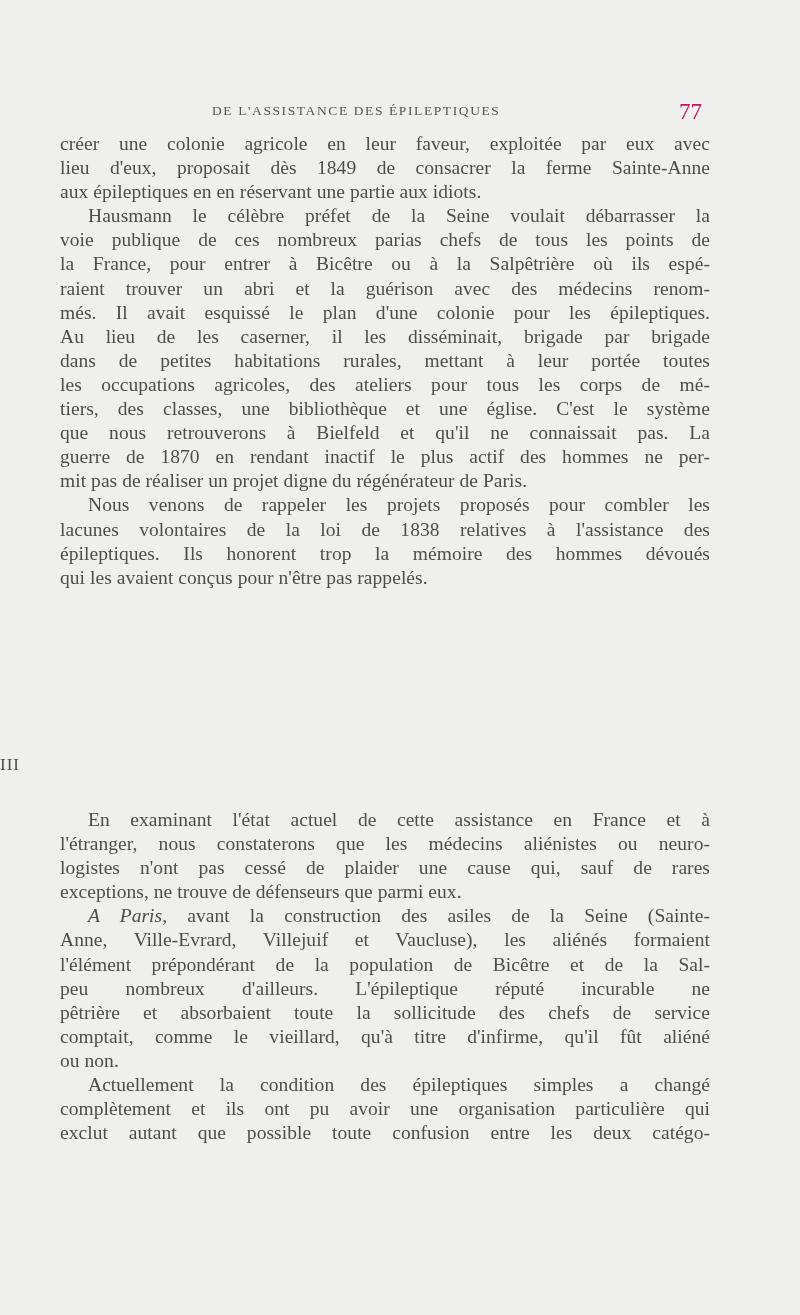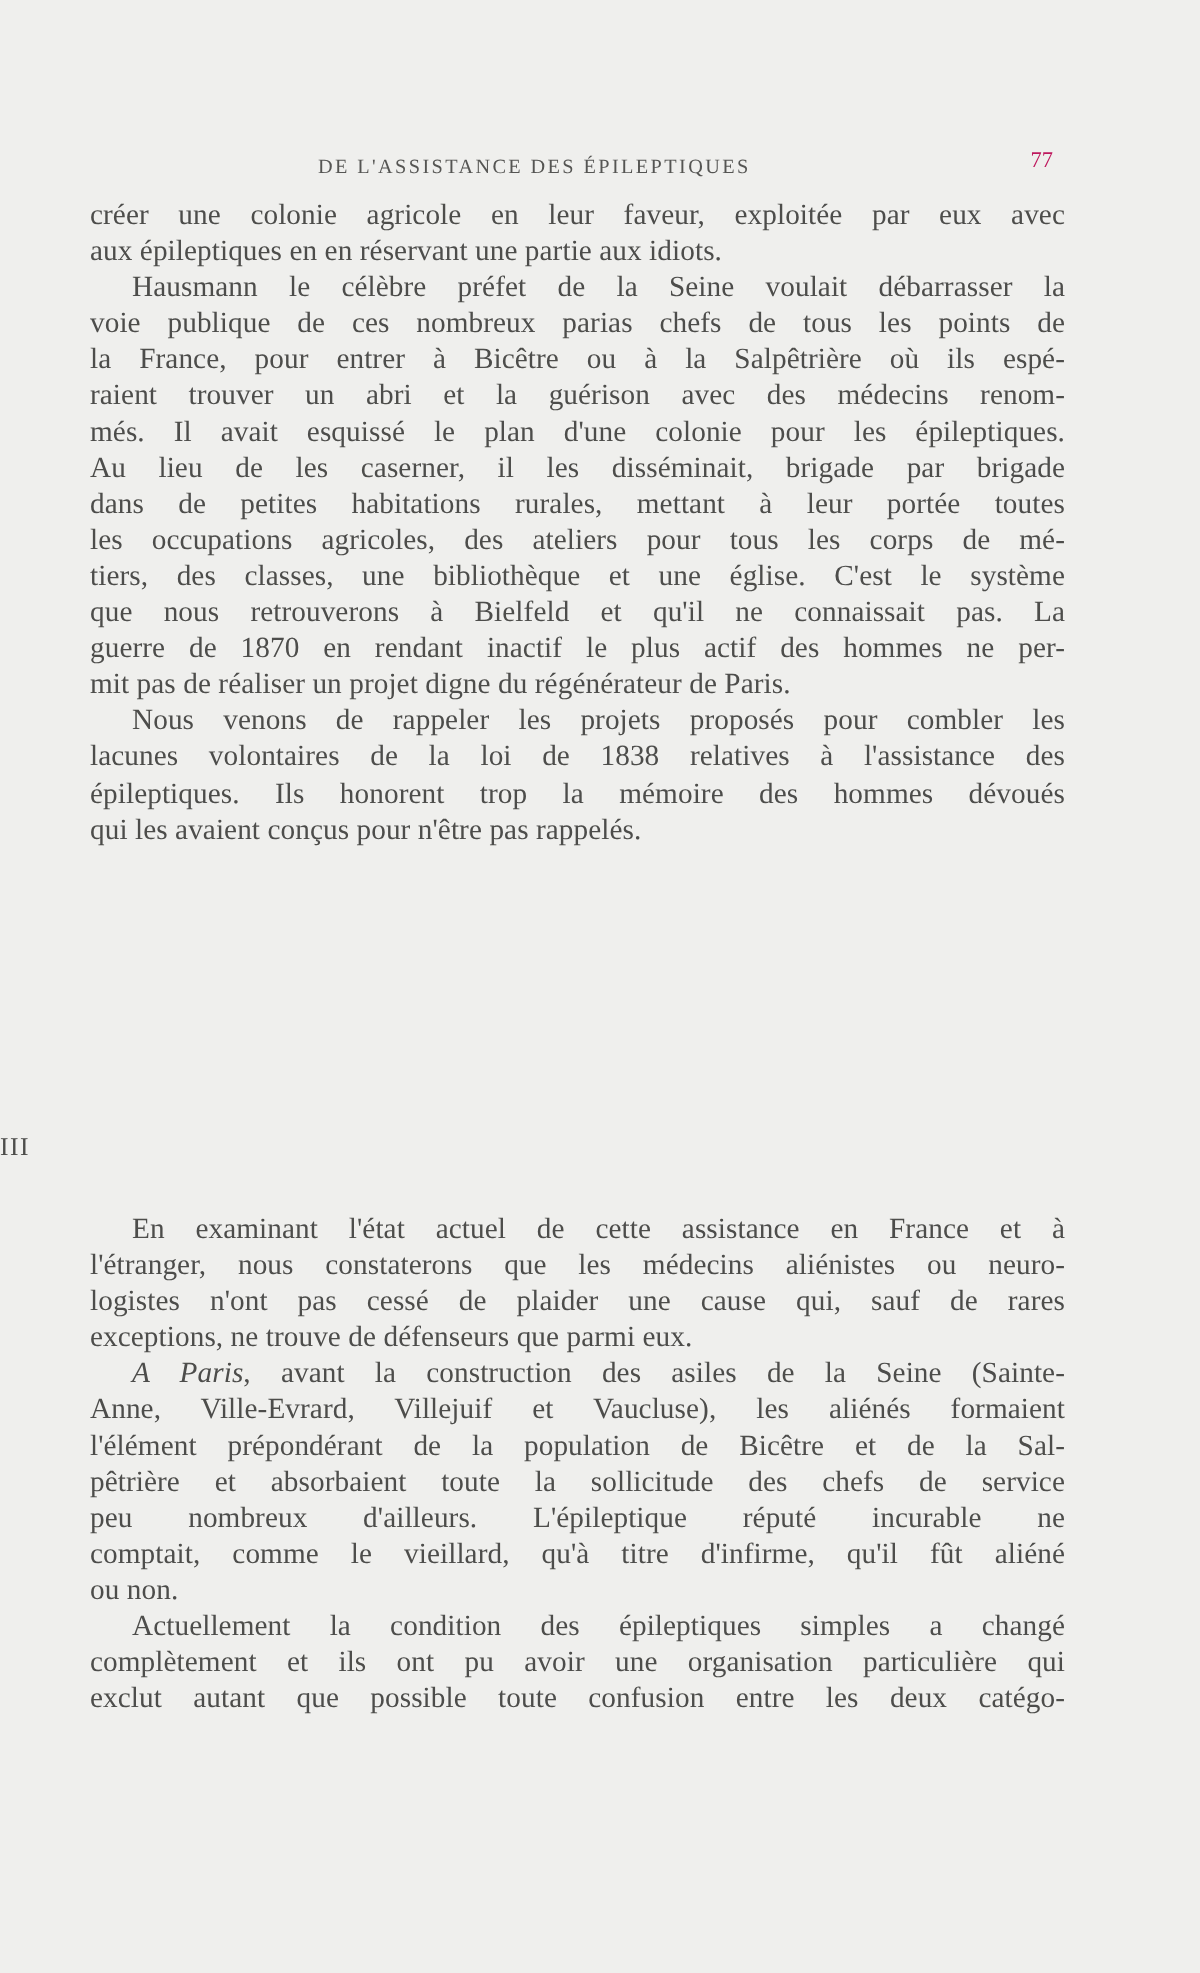--- a/index.html
+++ b/index.html
@@ -41,21 +41,21 @@
     .running-title .caps {
       font-variant: normal;
       text-transform: uppercase;
       font-size: 13.5px;
       letter-spacing: 1.6px;
     }
     .page-number {
       position: absolute;
       right: 0;
       top: 0;
-      font-size: 15px;
+      font-size: 23px;
       color: #be185d;
     }
     .body-text {
       position: absolute;
       left: 60px;
       top: 132px;
       width: 650px;
     }
     .line {
       display: block;
@@ -97,20 +97,21 @@
 
 <div class="page">
 
   <div class="running-head">
     <span class="running-title"><span class="caps">DE L'ASSISTANCE DES ÉPILEPTIQUES</span></span>
     <span class="page-number">77</span>
   </div>
 
   <div class="body-text" id="section1">
       <span class="line">créer une colonie agricole en leur faveur, exploitée par eux avec</span>
+      <span class="line">lieu d'eux, proposait dès 1849 de consacrer la ferme Sainte-Anne</span>
       <span class="line last">aux épileptiques en en réservant une partie aux idiots.</span>
       <span class="line indent">Hausmann le célèbre préfet de la Seine voulait débarrasser la</span>
       <span class="line">voie publique de ces nombreux parias chefs de tous les points de</span>
       <span class="line">la France, pour entrer à Bicêtre ou à la Salpêtrière où ils espé-</span>
       <span class="line">raient trouver un abri et la guérison avec des médecins renom-</span>
       <span class="line">més. Il avait esquissé le plan d'une colonie pour les épileptiques.</span>
       <span class="line">Au lieu de les caserner, il les disséminait, brigade par brigade</span>
       <span class="line">dans de petites habitations rurales, mettant à leur portée toutes</span>
       <span class="line">les occupations agricoles, des ateliers pour tous les corps de mé-</span>
       <span class="line">tiers, des classes, une bibliothèque et une église. C'est le système</span>
@@ -126,22 +127,22 @@
   <div class="section-heading">III</div>
 
   <div class="section2" id="section2">
       <span class="line indent">En examinant l'état actuel de cette assistance en France et à</span>
       <span class="line">l'étranger, nous constaterons que les médecins aliénistes ou neuro-</span>
       <span class="line">logistes n'ont pas cessé de plaider une cause qui, sauf de rares</span>
       <span class="line last">exceptions, ne trouve de défenseurs que parmi eux.</span>
       <span class="line indent"><em>A Paris</em><span>, avant la construction des asiles de la Seine (Sainte-</span></span>
       <span class="line">Anne, Ville-Evrard, Villejuif et Vaucluse), les aliénés formaient</span>
       <span class="line">l'élément prépondérant de la population de Bicêtre et de la Sal-</span>
+      <span class="line">peu nombreux d'ailleurs. L'épileptique réputé incurable ne</span>
       <span class="line">pêtrière et absorbaient toute la sollicitude des chefs de service</span>
-      <span class="line">peu nombreux d'ailleurs. L'épileptique réputé incurable ne</span>
       <span class="line">comptait, comme le vieillard, qu'à titre d'infirme, qu'il fût aliéné</span>
       <span class="line last">ou non.</span>
       <span class="line indent">Actuellement la condition des épileptiques simples a changé</span>
       <span class="line">complètement et ils ont pu avoir une organisation particulière qui</span>
       <span class="line">exclut autant que possible toute confusion entre les deux catégo-</span>
     </div>
 
 </div>
 
 </body></html>

